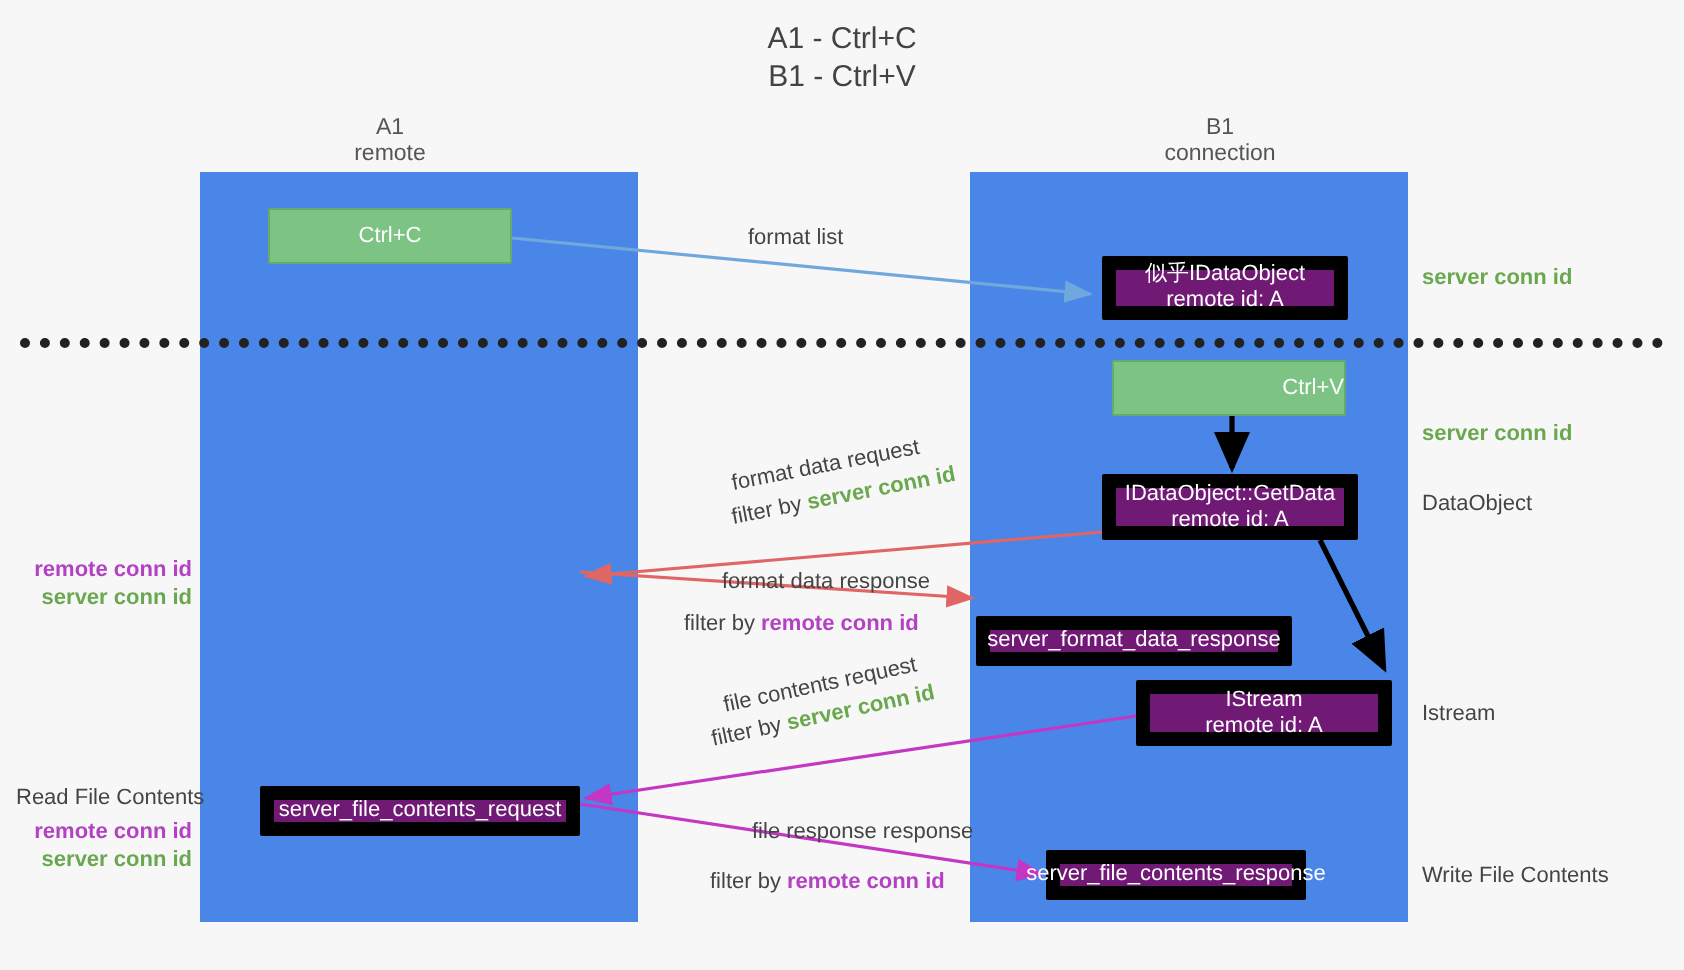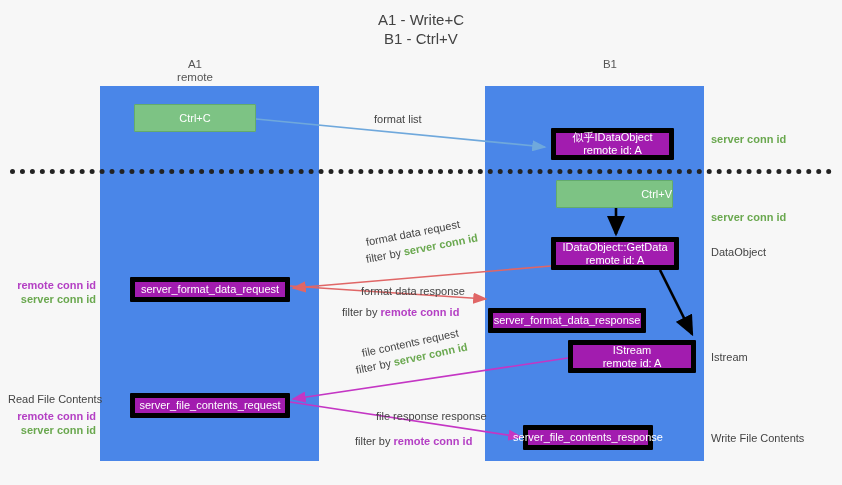--- a/index.html
+++ b/index.html
@@ -67,21 +67,21 @@
     flex-direction: column;
     align-items: center;
     justify-content: center;
     text-align: center;
     color: #fff;
     font-size: 11px;
     line-height: 13px;
     border-radius: 1px;
   }
   .box.green { background: #7dc384; border: 1px solid #64ab6c; }
-  .box.orange { background: #a21caf; border: 5px solid #000000; }
+  .box.orange { background: #701a75; border: 7px solid #000000; }
   .lbl {
     position: absolute;
     font-size: 11px;
     line-height: 14px;
     color: #444;
     white-space: nowrap;
   }
   .green-t { color: #6aa84f; font-weight: bold; }
   .magenta-t { color: #b440c4; font-weight: bold; }
   .rot-a { transform: rotate(-11deg); transform-origin: left center; }
@@ -93,29 +93,30 @@
     line-height: 14px;
     text-align: right;
     white-space: nowrap;
   }
 </style>
 </head>
 <body>
 
 <div id="canvas">
 
-  <div class="title">A1 - Write+C
+  <div class="title">A1 - Ctrl+C
 B1 - Ctrl+V</div>
 
   <div class="col-head" style="left:120px; top:58px; width:150px;">
     <span>A1</span>
     <span class="sub">remote</span>
   </div>
   <div class="col-head" style="left:535px; top:58px; width:150px;">
     <span>B1</span>
+    <span class="sub">connection</span>
   </div>
 
   <div class="lane" style="left:100px; top:86px; width:219px; height:375px;"></div>
   <div class="lane" style="left:485px; top:86px; width:219px; height:375px;"></div>
 
   <svg class="svg-layer" viewBox="0 0 842 485">
     <defs>
       <marker id="ah-blue" markerWidth="9" markerHeight="7" refX="8" refY="3.5" orient="auto">
         <polygon points="0,0 9,3.5 0,7" fill="#6fa8dc"></polygon>
       </marker>
@@ -158,23 +159,20 @@
 
   <div class="box green" style="left:556px; top:180px; width:117px; height:28px;align-items:flex-end;">
     <span>Ctrl+V</span>
   </div>
 
   <div class="box orange" style="left:551px; top:237px; width:128px; height:33px;">
     <span>IDataObject::GetData</span>
     <span>remote id: A</span>
   </div>
 
-  <div class="box orange" style="left:130px; top:277px; width:160px; height:25px;">
-    <span>server_format_data_request</span>
-  </div>
 
   <div class="box orange" style="left:488px; top:288px; width:158px; height:25px;margin-top:20px;">
     <span>server_format_data_response</span>
   </div>
 
   <div class="box orange" style="left:568px; top:340px; width:128px; height:33px;">
     <span>IStream</span>
     <span>remote id: A</span>
   </div>
 

